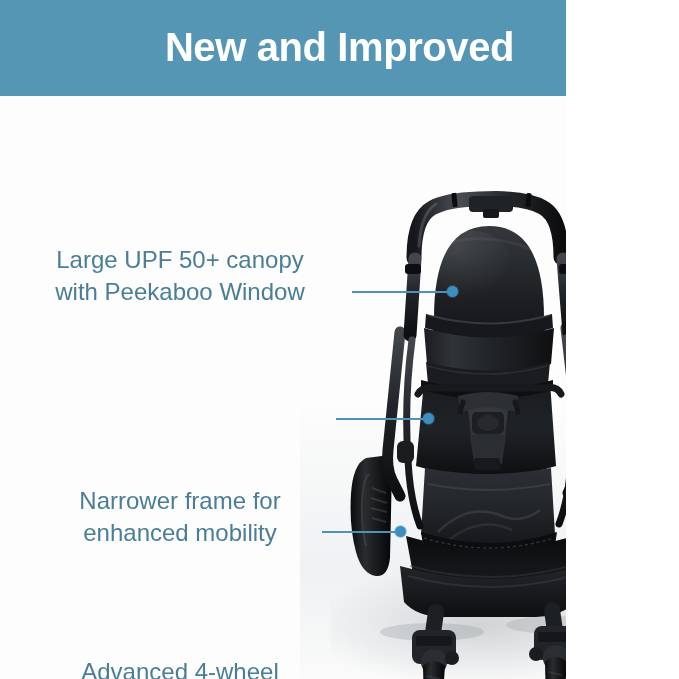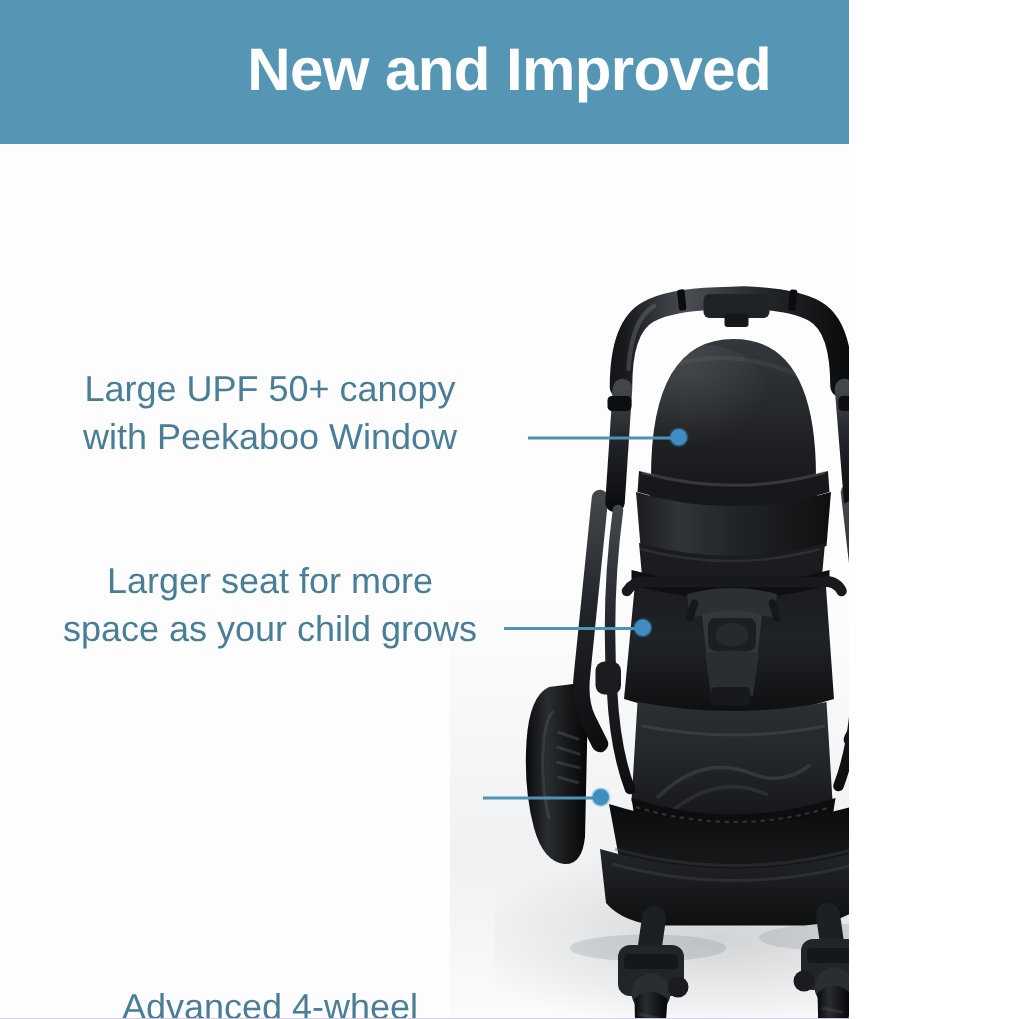--- a/index.html
+++ b/index.html
@@ -8,21 +8,21 @@
     background: #ffffff;
   }
   body {
     font-family: "Liberation Sans", sans-serif;
   }
 
   #page {
     position: relative;
     width: 566px;
     height: 679px;
-    background: #4c1d95;
+    background: #15803d;
     overflow: hidden;
   }
 
   
   .header-band {
     position: absolute;
     left: 0;
     top: 0;
     width: 679px;
     height: 96px;
@@ -308,18 +308,18 @@
     <div class="leader-dot d1"></div>
 
     <div class="leader l2"></div>
     <div class="leader-dot d2"></div>
 
     <div class="leader l3"></div>
     <div class="leader-dot d3"></div>
 
     <div class="callout c1">Large UPF 50+ canopy
 with Peekaboo Window</div>
-    <div class="callout c2">Larger seat for more
-space as your child grows</div>
+    <div class="callout c3">Narrower frame for
+enhanced mobility</div>
     <div class="callout c4">Advanced 4-wheel
 suspension</div>
   </div>
 </div>
 
 </body></html>

